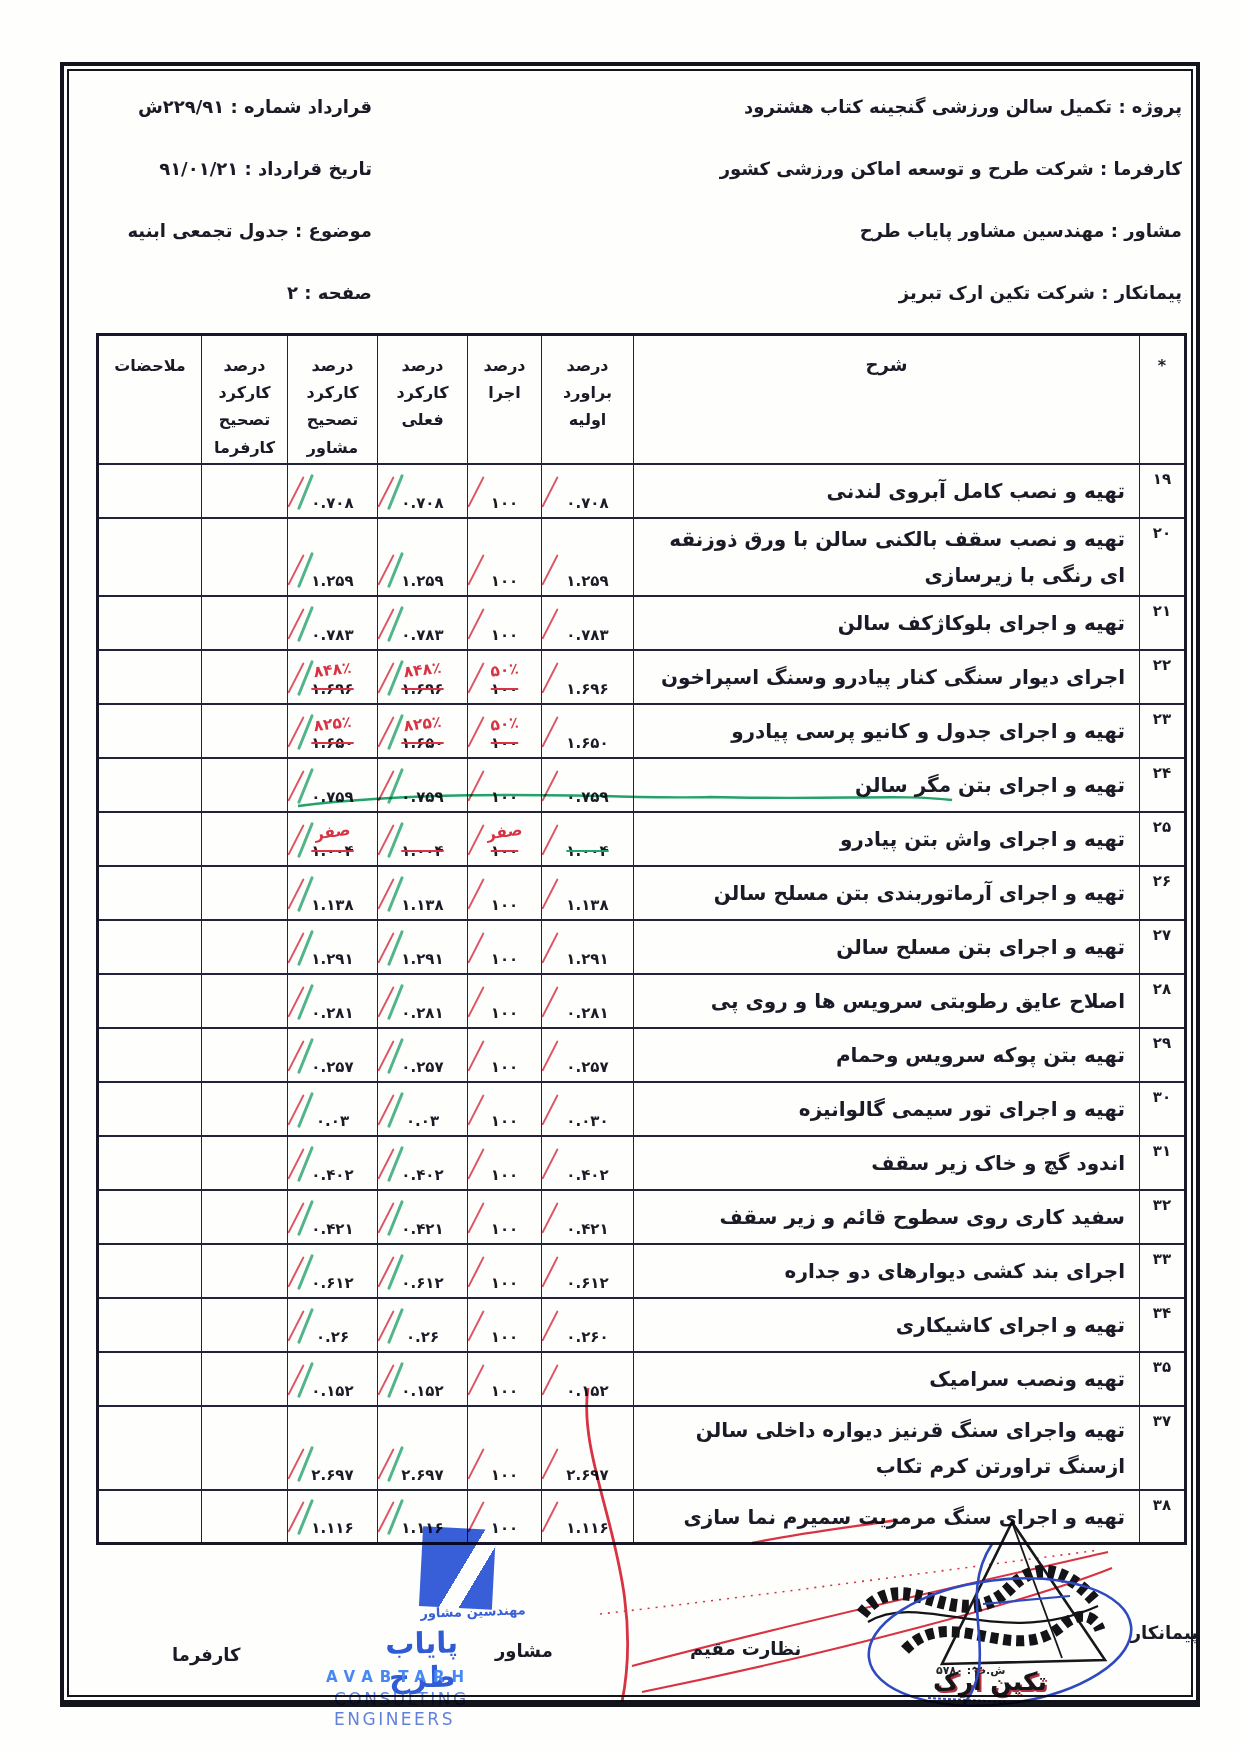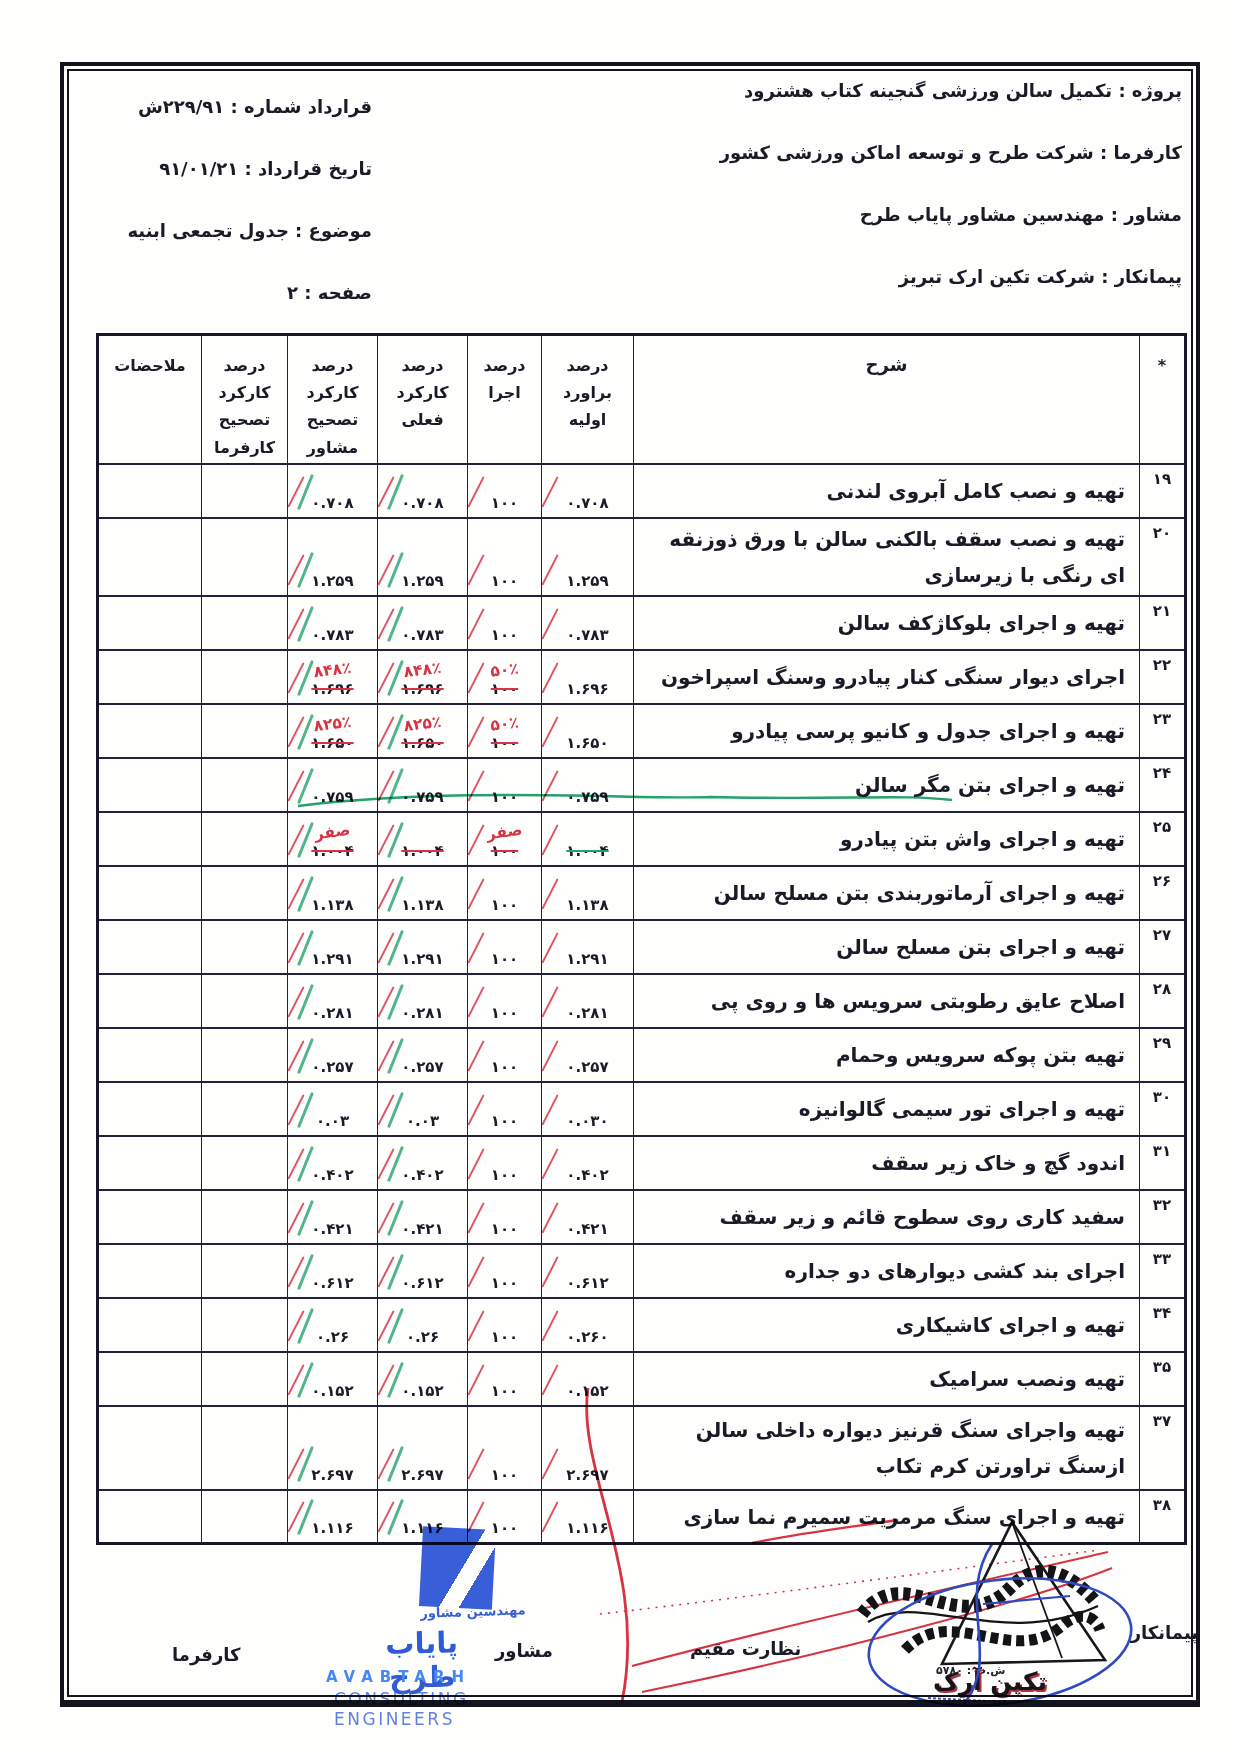--- a/index.html
+++ b/index.html
@@ -3,21 +3,21 @@
 <meta charset="utf-8">
 <style>
   html,body{margin:0;padding:0;background:#ffffff;}
   .page{position:relative;width:1240px;height:1753px;background:#fefefc;overflow:hidden;
         font-family:"DejaVu Sans","Liberation Sans",sans-serif;direction:rtl;color:#1b1b28;}
   
   .frame{position:absolute;left:60px;top:62px;width:1140px;height:1645px;box-sizing:border-box;
          border:4px solid #14141c;border-bottom-width:7px;}
   .frame::before{content:"";position:absolute;inset:3px;border:2px solid #14141c;pointer-events:none;}
   
-  .hdr-right{position:absolute;top:80px;right:58px;width:560px;text-align:right;}
+  .hdr-right{position:absolute;top:96px;right:58px;width:560px;text-align:right;}
   .hdr-left{position:absolute;top:96px;left:100px;width:272px;text-align:right;}
   .hline{height:62px;font-size:18px;font-weight:bold;white-space:nowrap;}
   .hline .lbl{font-weight:bold;}
   .hdr-left .hline:nth-child(4){padding-left:70px;}
   
   .table-wrap{position:absolute;left:95px;top:333px;width:1092px;z-index:10;}
   table{border-collapse:collapse;table-layout:fixed;width:1090px;direction:rtl;background:transparent;}
   th,td{border:1.7px solid #22223a;border-top-width:2.2px;border-bottom-width:2.2px;
         padding:2px 3px;box-sizing:border-box;overflow:visible;}
   table{border:3px solid #181828;}

